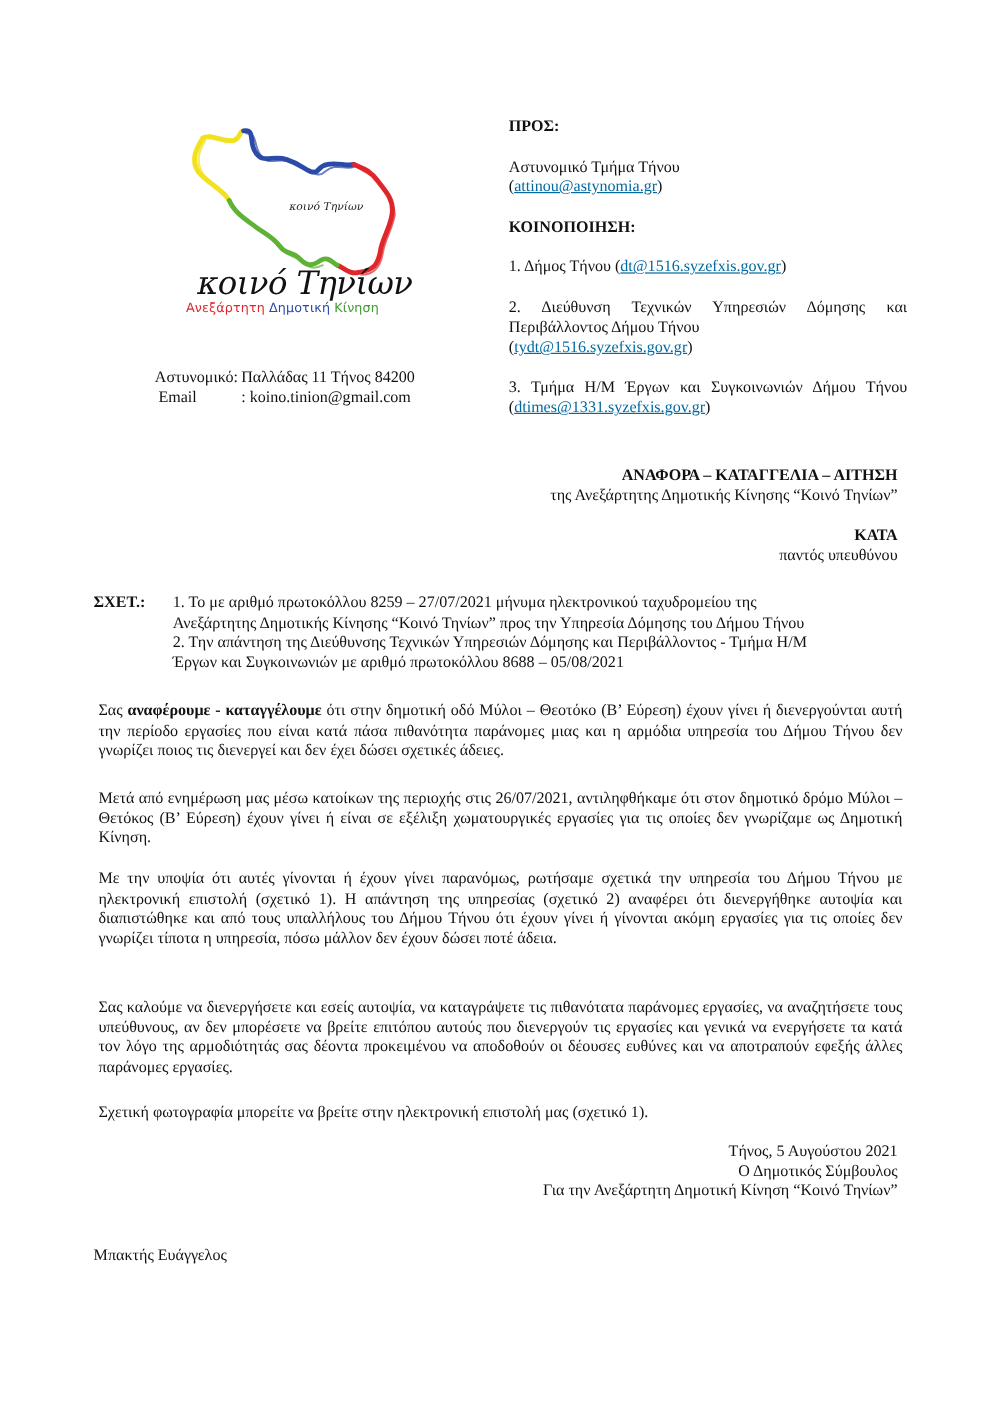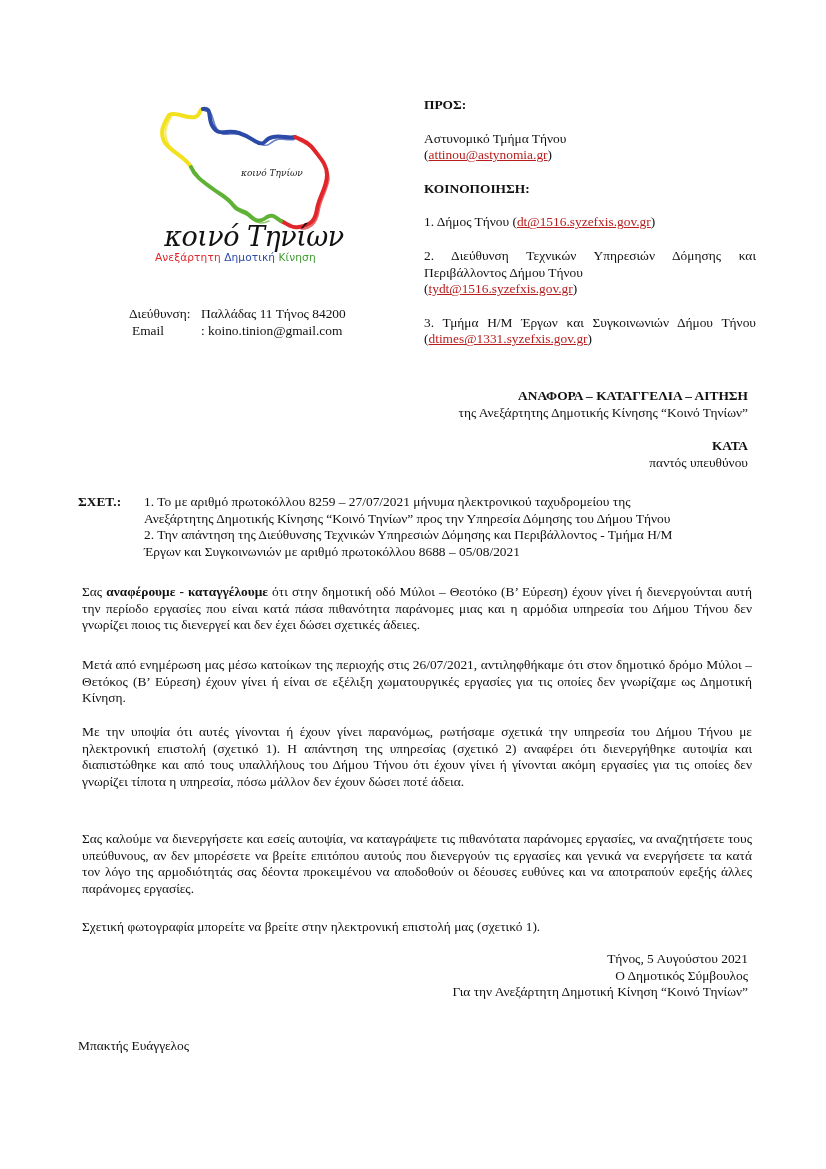--- a/index.html
+++ b/index.html
@@ -1,21 +1,21 @@
 <!DOCTYPE html>
 <html><head>
   <meta charset="utf-8">
   <style>
     html, body { margin: 0; padding: 0; background: #ffffff; }
     body {
       width: 826px; height: 1169px; position: relative; overflow: hidden;
       font-family: "Liberation Serif", "DejaVu Serif", serif;
       color: #111111; font-size: 13.4px; line-height: 16.6px;
     }
-    a.link { color: #b91c1c; text-decoration: underline; }
+    a.link { color: #0369a1; text-decoration: underline; }
     .abs { position: absolute; }
 
     
     #logo { left: 155px; top: 105px; width: 200px; height: 165px; }
     #logo svg { display: block; }
     .logo-caption { position: absolute; left: 0; top: 146px; width: 190px; text-align: left;
       font-family: "DejaVu Sans", sans-serif; font-size: 10.6px; line-height: 12px; letter-spacing: 0.1px; white-space: nowrap; }
     .logo-script { position: absolute; left: 6px; top: 117px; width: 186px; text-align: center;
       font-family: "DejaVu Serif", serif; font-style: italic; font-size: 27px; line-height: 30px; color: #111; letter-spacing: -0.5px; }
     .logo-inner-script { position: absolute; left: 86px; top: 60px;
@@ -80,21 +80,21 @@
   <div class="logo-script">κοινό Τηνίων</div>
   <div class="logo-caption">
     <span id="cap0" style="color: rgb(224, 38, 43);">Ανεξάρτητη</span>
     <span id="cap1" style="color: rgb(44, 74, 168);">Δημοτική</span>
     <span id="cap2" style="color: rgb(63, 154, 47);">Κίνηση</span>
   </div>
 </div>
 
 <div id="contact" class="abs">
   <div class="row">
-    <span class="lbl">Διεύθυνση:</span>
+    <span class="lbl">Αστυνομικό:</span>
     <span>Παλλάδας 11 Τήνος 84200</span>
   </div>
   <div class="row">
     <span class="lbl email">Email</span>
     <span>: koino.tinion@gmail.com</span>
   </div>
 </div>
 
 <div id="recipients" class="abs">
   <p class="bold">ΠΡΟΣ:</p>

